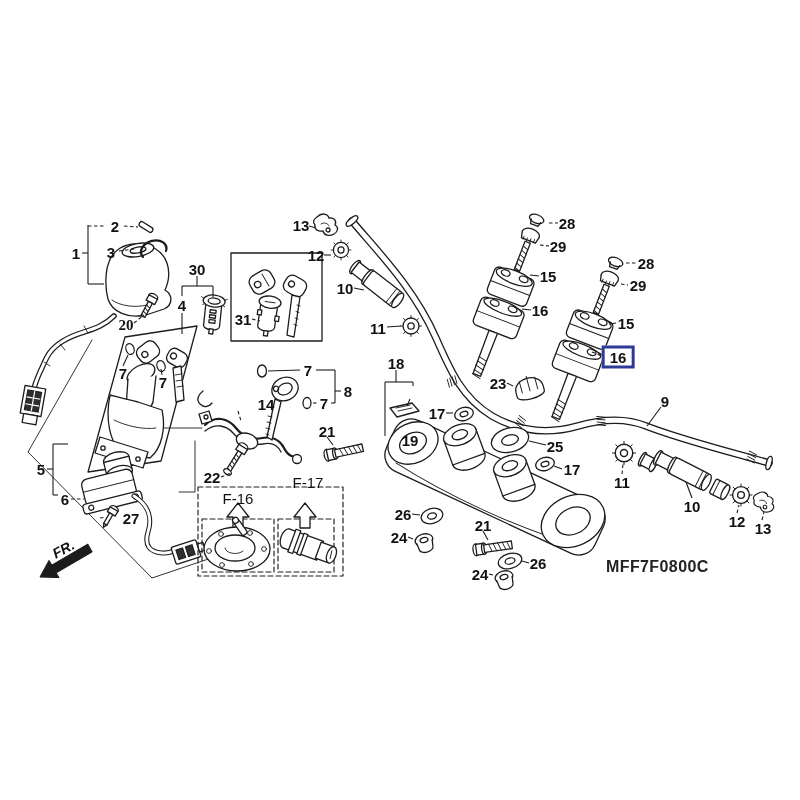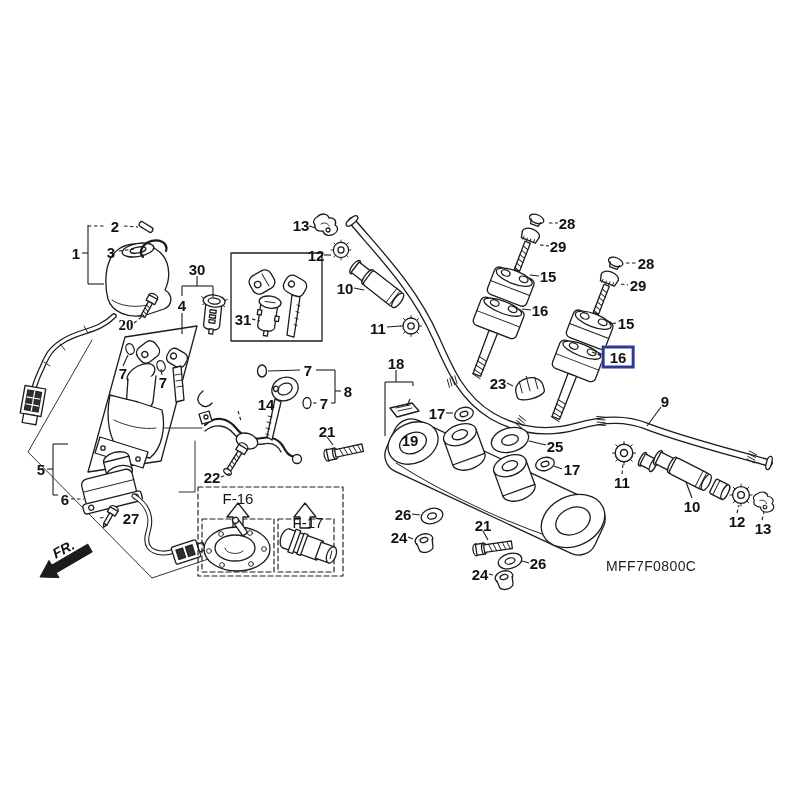--- a/index.html
+++ b/index.html
@@ -11,21 +11,21 @@
   .thin{stroke-width:0.9}
   .bold{stroke-width:2.2}
   .cdash{stroke-dasharray:5 3;stroke-width:1.15}
   .dark{fill:#2f2f2f;stroke:#1c1c1c;stroke-width:1.1}
   .ldr{stroke:#1c1c1c;stroke-width:1.1;fill:none}
   .ldr.dashed{stroke-dasharray:3.5 2.5}
   .callout{position:absolute;transform:translate(-50%,-50%);font-weight:700;font-size:15px;color:#111;line-height:1;white-space:nowrap}
   .callout.boxed{border:3px solid var(--accent,#2c3a96);padding:1px 5px;background:#fff}
   .ref-label{position:absolute;transform:translate(-50%,-50%);font-weight:400;font-size:15px;color:#111;white-space:nowrap}
   #fr-label{position:absolute;left:52px;top:541px;font-weight:700;font-style:italic;font-size:14px;transform:rotate(-28deg);color:#111}
-  #diagram-code{position:absolute;left:606px;top:558px;font-size:14px;font-weight:400;color:#222;letter-spacing:.4px}
+  #diagram-code{position:absolute;left:606px;top:558px;font-size:16px;font-weight:700;color:#222;letter-spacing:.4px}
 </style>
 </head>
 <body>
 
 <div id="stage">
 <svg id="art" width="800" height="800" viewBox="0 0 800 800">
   <defs>
     <g id="knurl">
           <path class="ln thin" d="M-4,-4 l8,1.6 M-4,-1.2 l8,1.6 M-4,1.6 l8,1.6 M-4,4.4 l8,1.6"></path>
         </g>
@@ -454,16 +454,16 @@
       <div class="callout" style="left: 638px; top: 285px;">29</div>
       <div class="callout" style="left: 626px; top: 323px;">15</div>
       <div class="callout boxed" style="left: 618px; top: 357px;">16</div>
       <div class="callout" style="left: 622px; top: 482px;">11</div>
       <div class="callout" style="left: 692px; top: 506px;">10</div>
       <div class="callout" style="left: 737px; top: 521px;">12</div>
       <div class="callout" style="left: 763px; top: 528px;">13</div>
     </div>
 
 <div class="ref-label" style="left:238px;top:498px">F-16</div>
-<div class="ref-label" style="left:308px;top:522px">F-17</div>
+<div class="ref-label" style="left:308px;top:482px">F-17</div>
 <div id="fr-label">FR.</div>
 <div id="diagram-code">MFF7F0800C</div>
 </div>
 
 </body></html>

